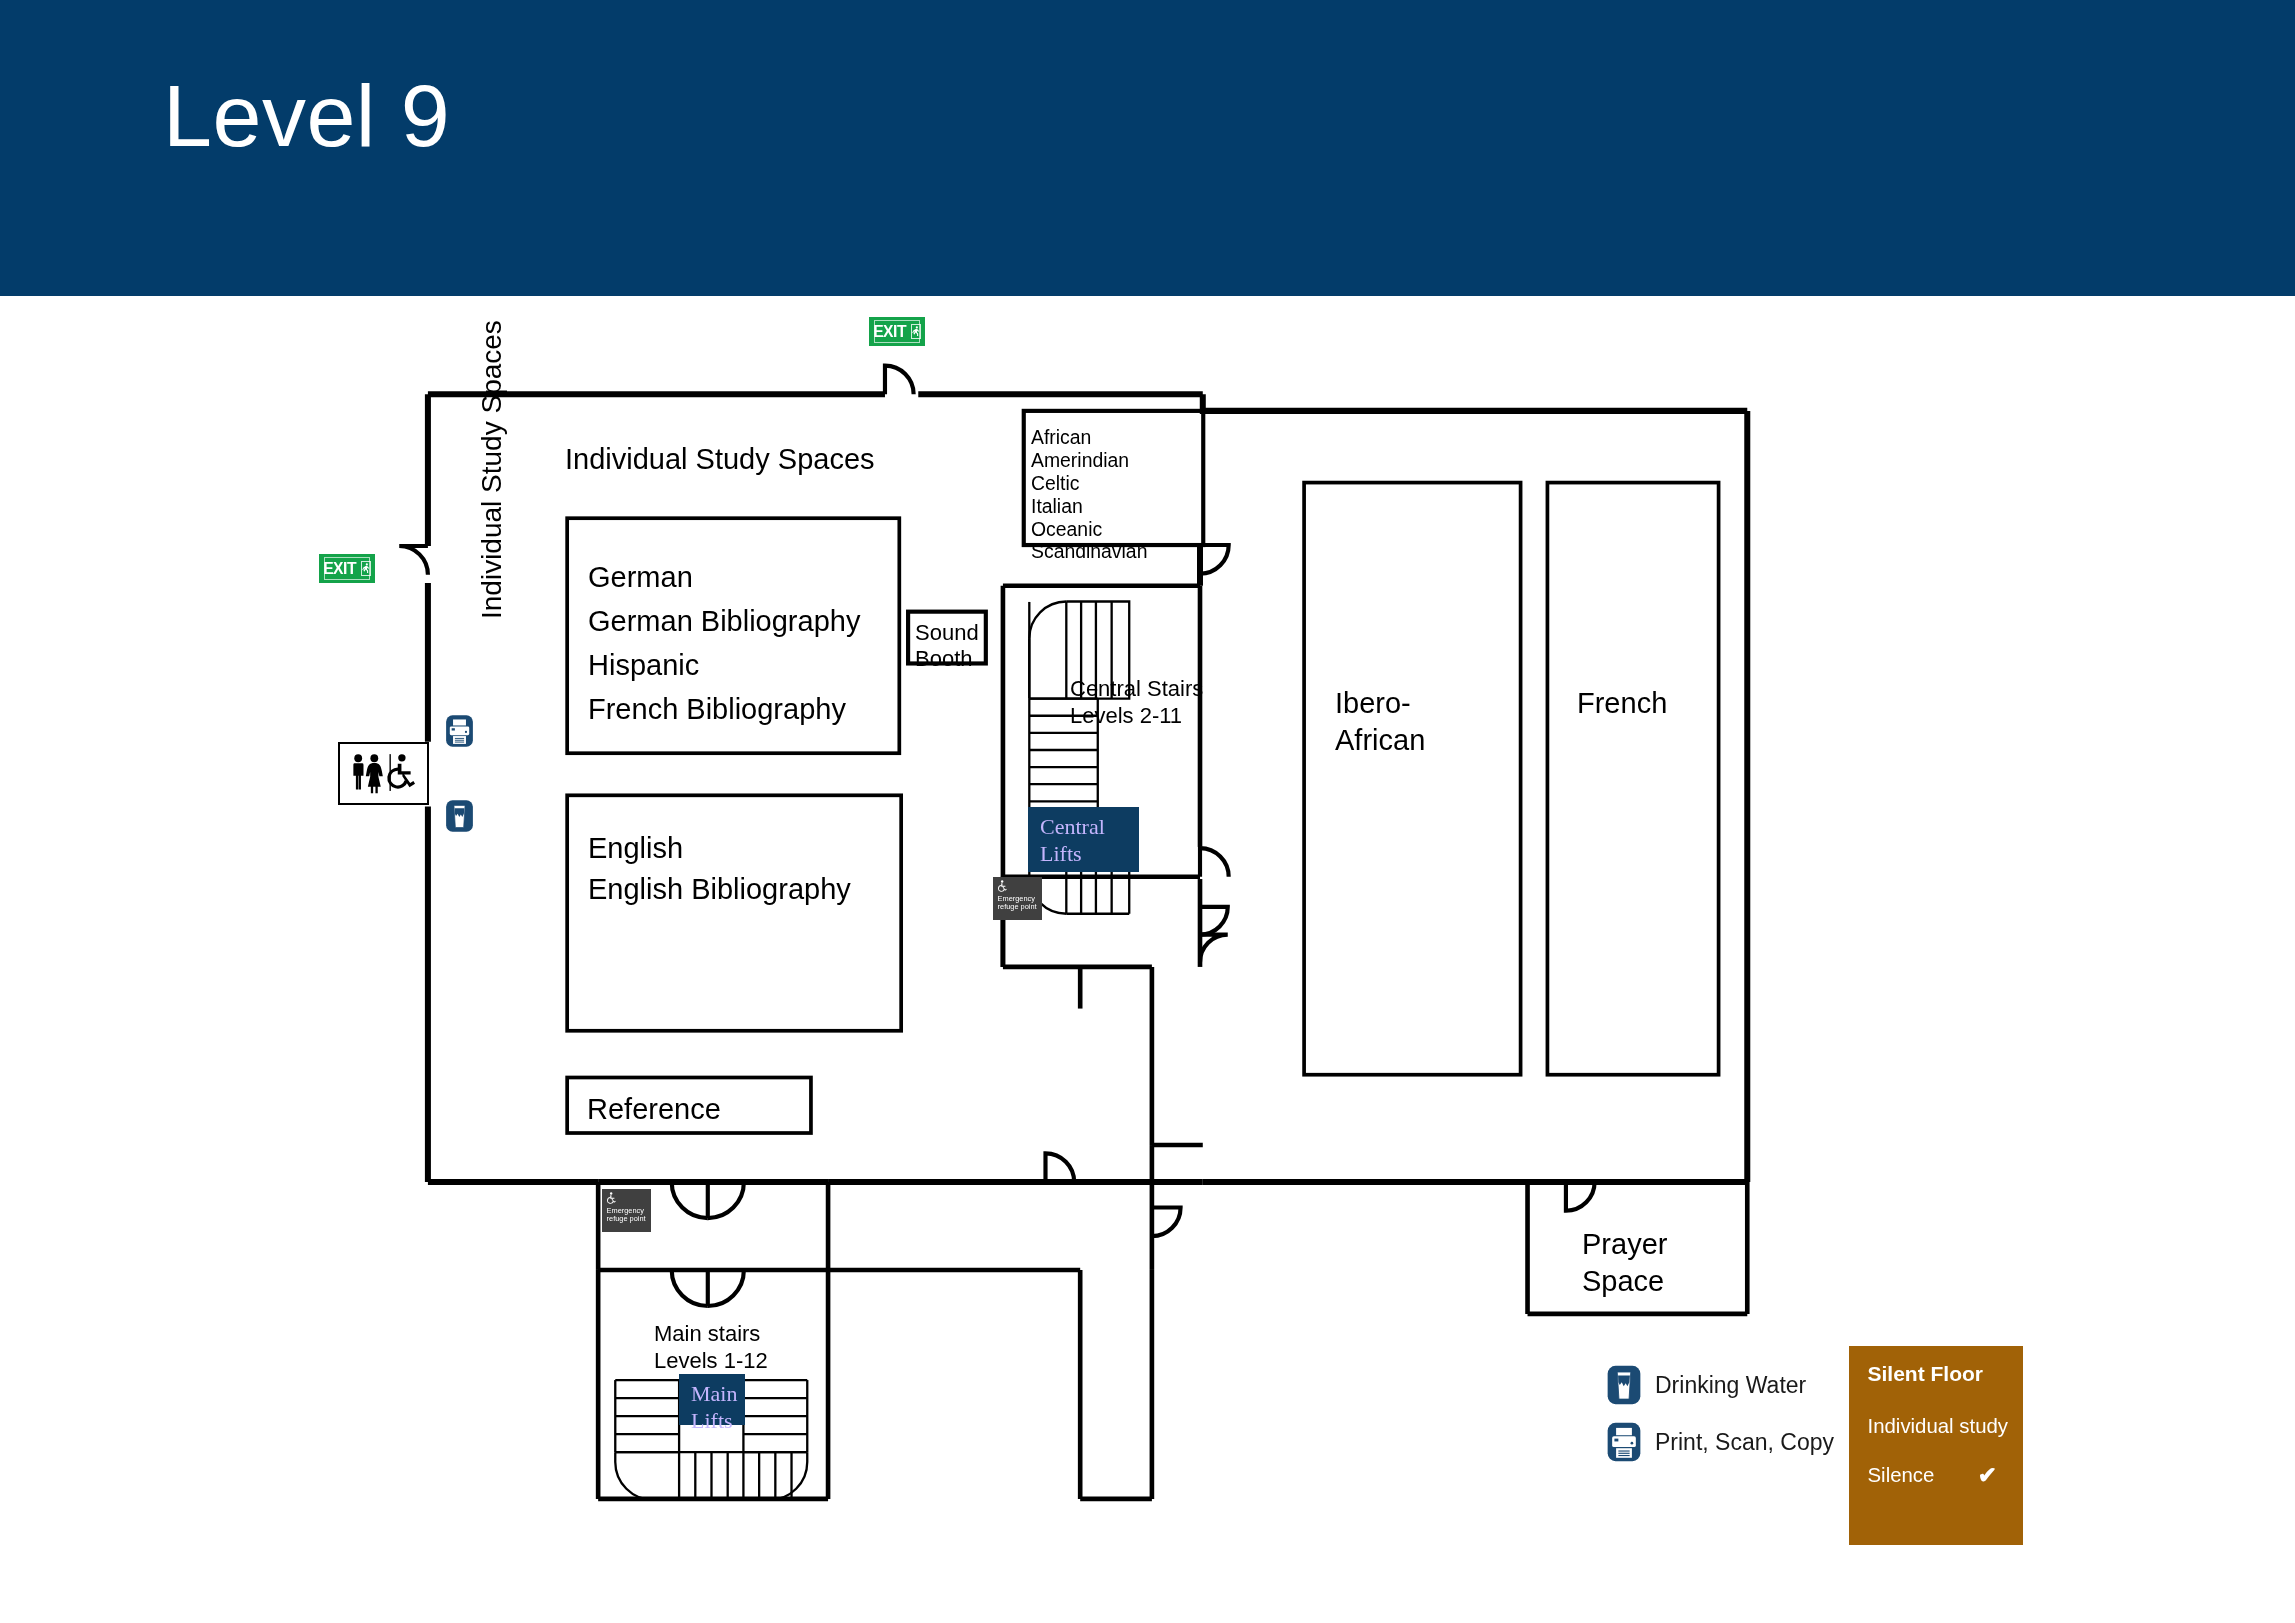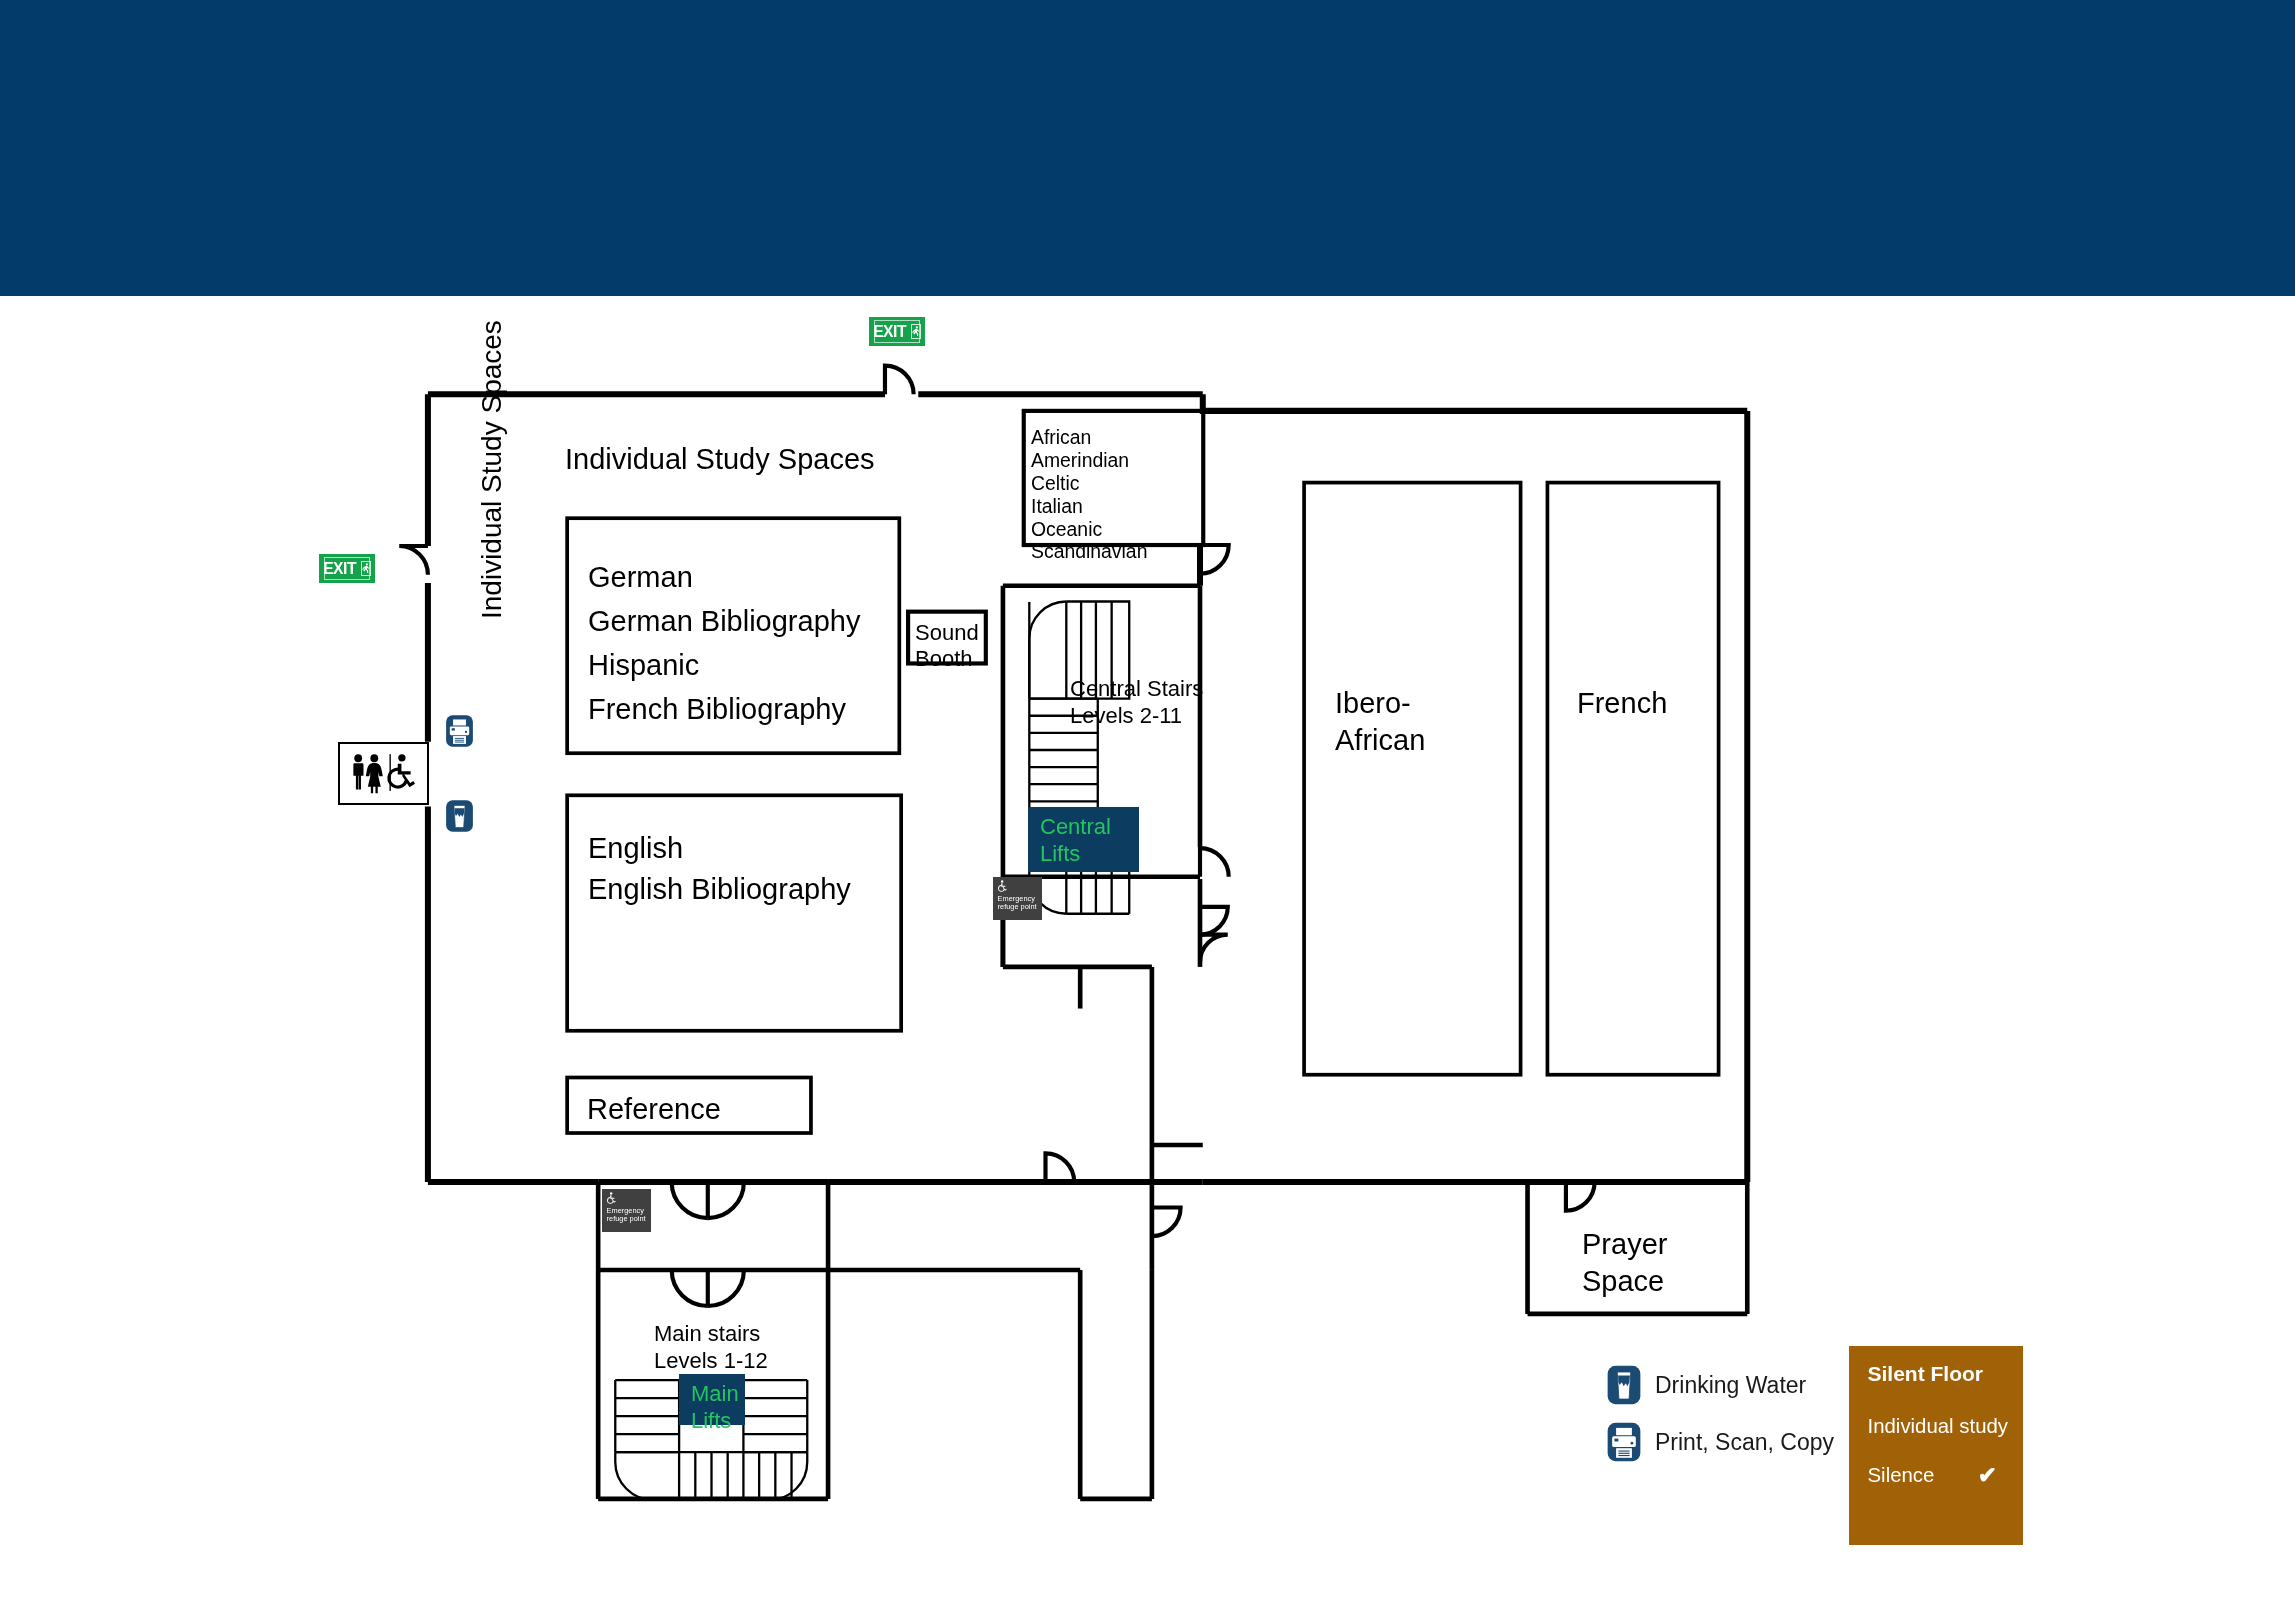--- a/index.html
+++ b/index.html
@@ -67,25 +67,26 @@
     color: #000;
     transform: rotate(-90deg);
     transform-origin: 0 0;
     white-space: pre;
   }
 
   
   .lift-badge {
     position: absolute;
     background: #0d3c61;
-    color: #22c55e;
+    color: #c4b5fd;
     font-size: 22px;
     line-height: 1.2;
     padding: 7.4px 12px 9.3px 12px;
     white-space: pre;
+    font-family: Liberation Serif, serif;
   }
 
   
   .exit-sign {
     position: absolute;
     background: #14a34a;
     border: 1.9px solid #14a34a;
     display: flex;
     align-items: flex-start;
     justify-content: center;
@@ -204,20 +205,21 @@
     align-items: center;
     justify-content: center;
   }
 </style>
 </head>
 <body>
 
 <div id="page">
 
   <div id="header-banner"></div>
+  <div id="page-title">Level 9</div>
 
   <svg id="floorplan-svg" viewBox="0 0 4961 3508">
     <g fill="none" stroke="#000000" stroke-linecap="butt">
 
       <path d="M 925 852 L 1913 852" stroke-width="13"></path>
       <path d="M 1985 852 L 2600 852" stroke-width="13"></path>
 
       <path d="M 2600 852 L 2600 888 L 3777 888" stroke-width="13"></path>
 
       <path d="M 925 852 L 925 1180" stroke-width="13"></path>

